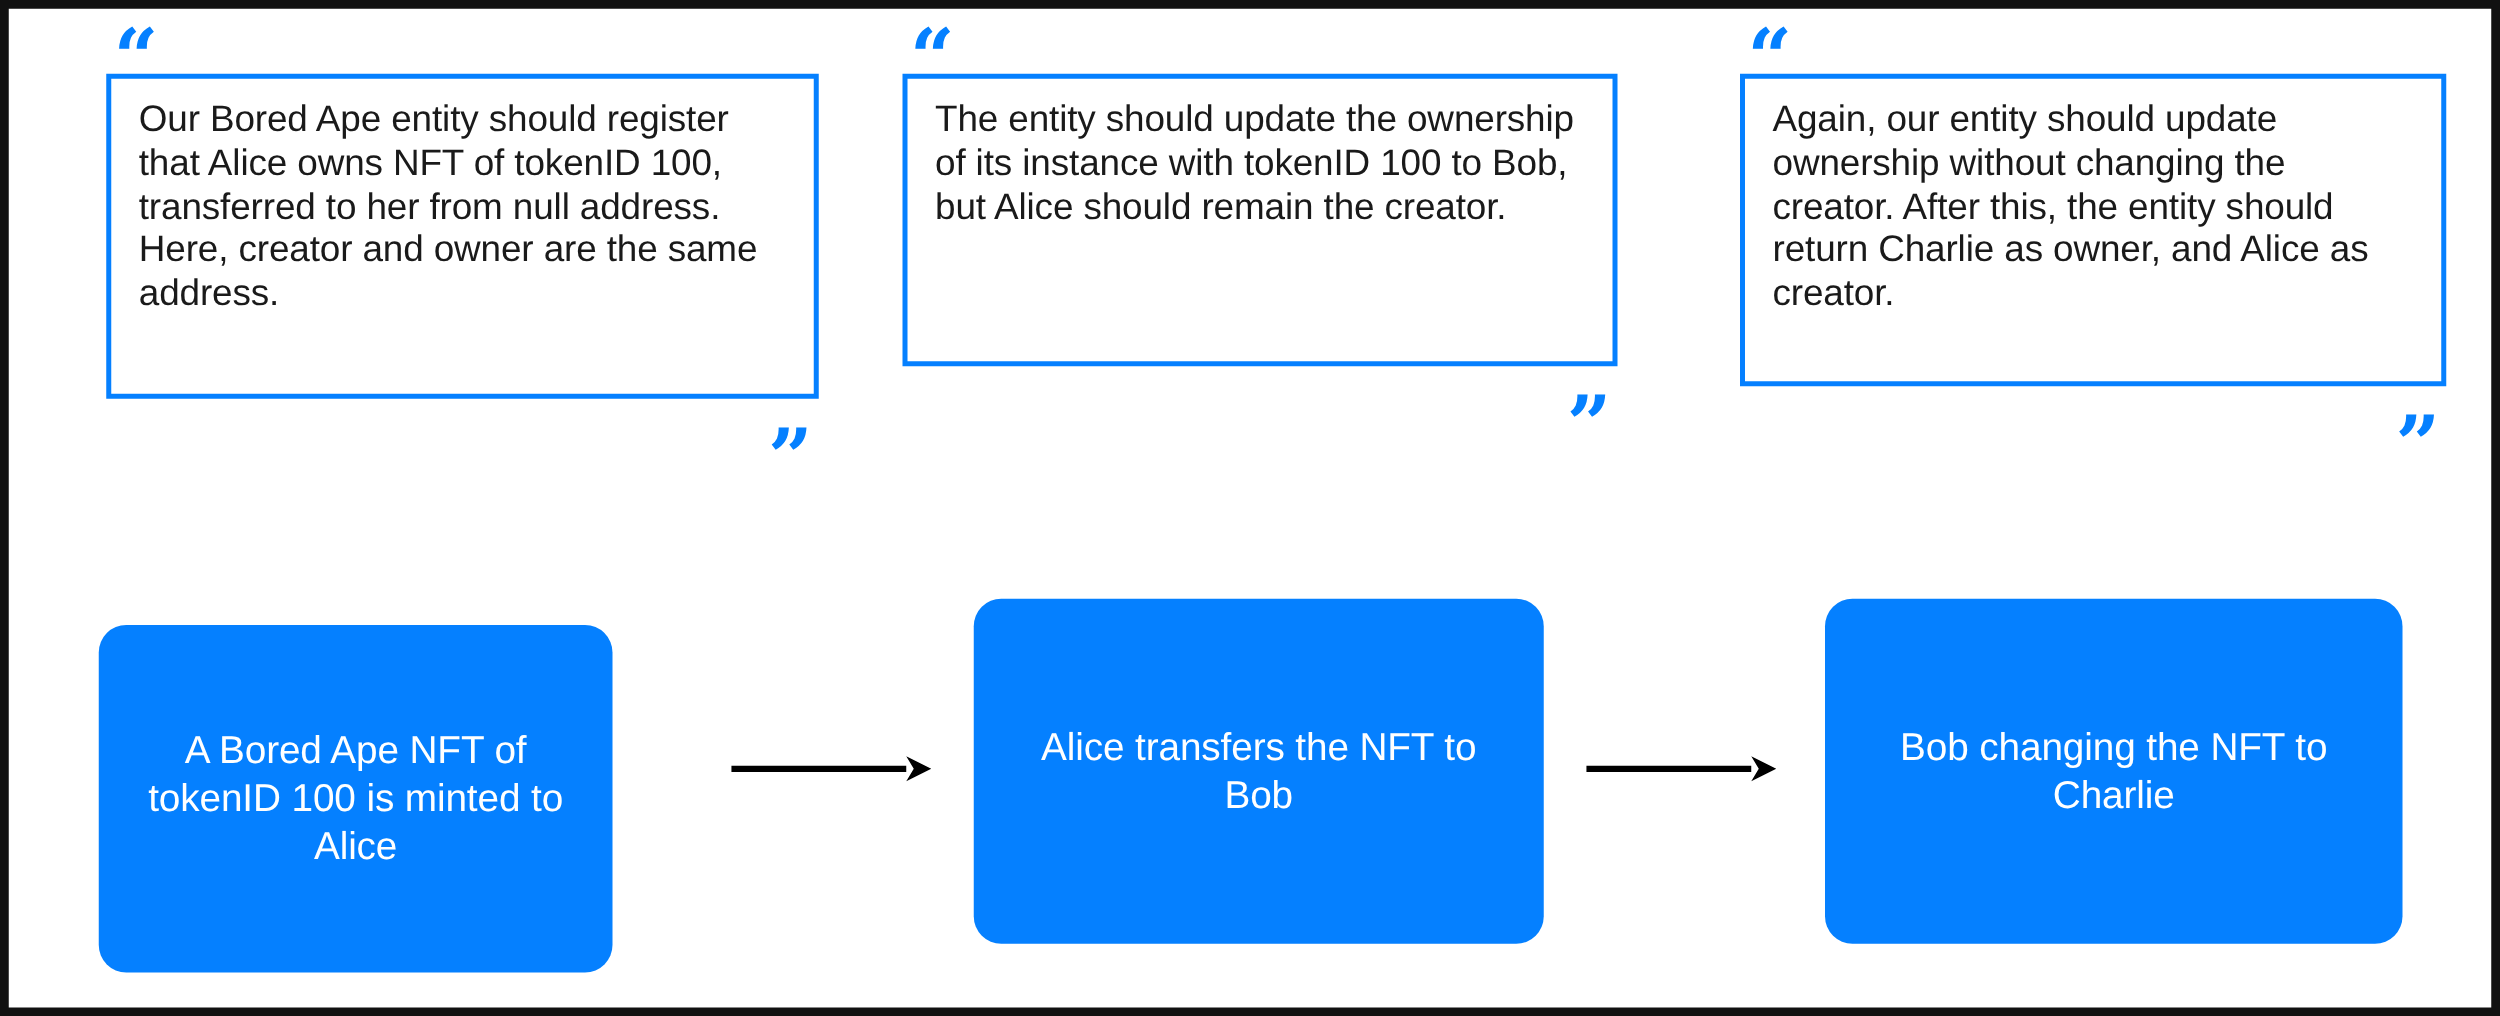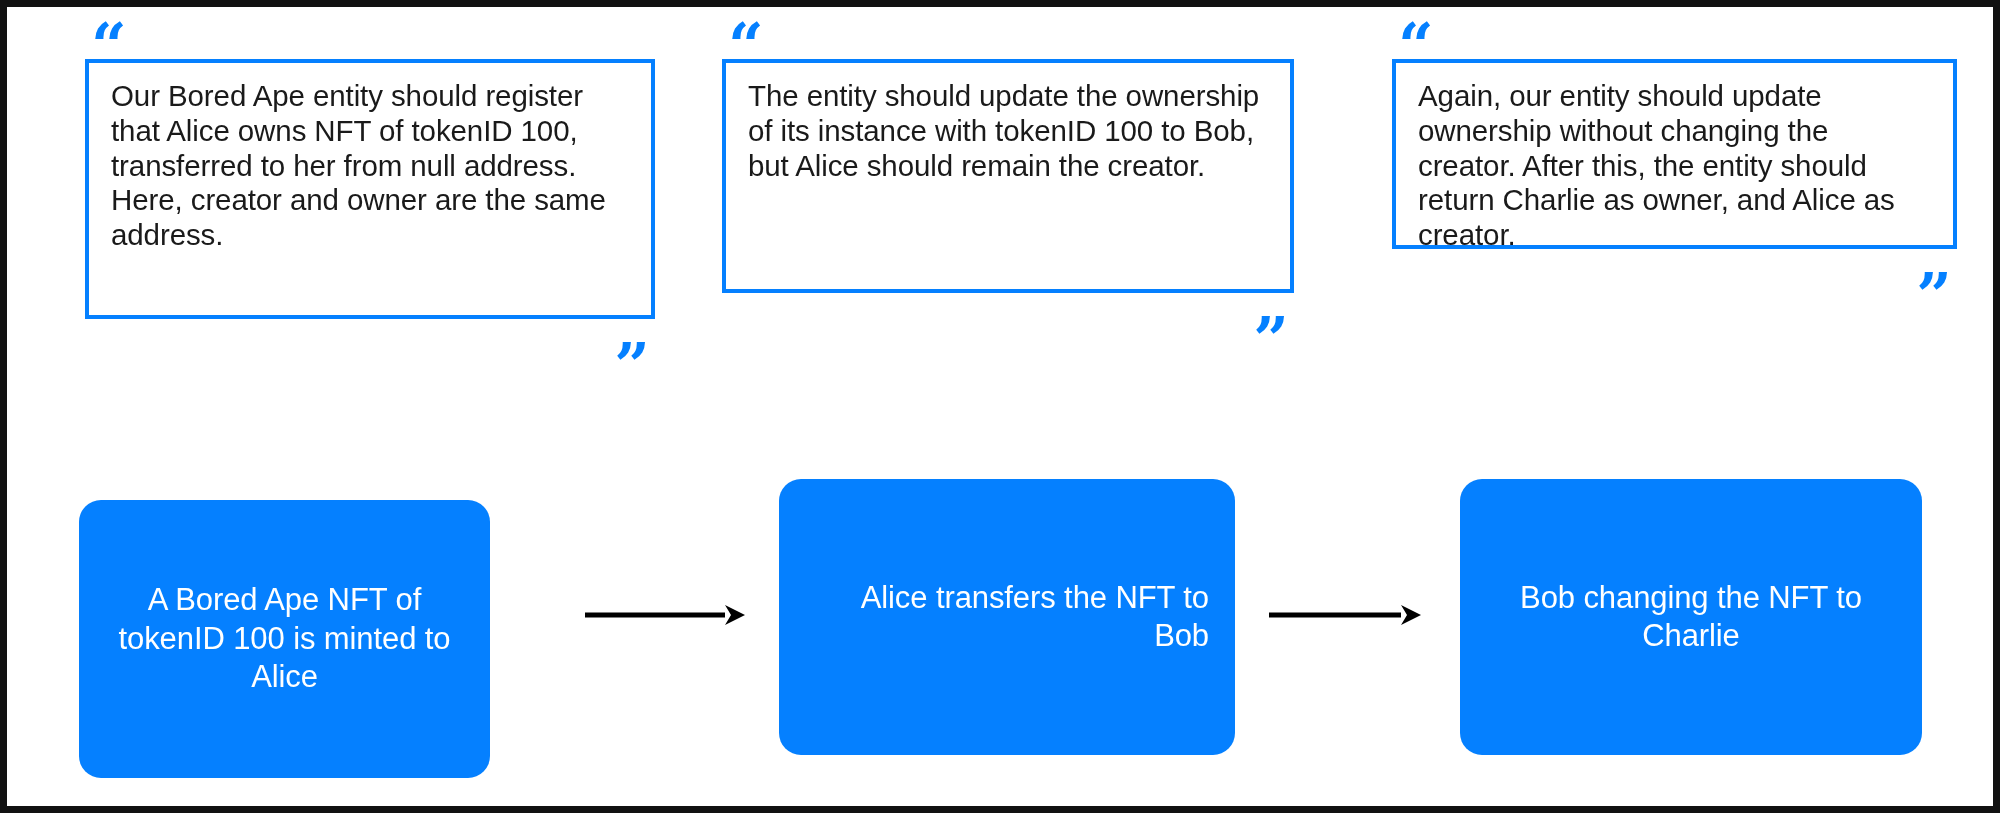--- a/index.html
+++ b/index.html
@@ -78,21 +78,21 @@
     color: #1a1a1a;
     letter-spacing: -0.1px;
   }
 
   
   #quote-block-1 { left: 78px;   width: 570px; }
   #quote-block-1 .quote-box { height: 260px; }
   #quote-block-2 { left: 715px;  width: 572px; }
   #quote-block-2 .quote-box { height: 234px; }
   #quote-block-3 { left: 1385px; width: 565px; }
-  #quote-block-3 .quote-box { height: 190px; }
+  #quote-block-3 .quote-box { height: 250px; }
 
   
   #flow-row {
     position: absolute;
     left: 0;
     top: 0;
     width: 100%;
     height: 813px;
   }
 
@@ -107,21 +107,21 @@
     justify-content: center;
     text-align: center;
     padding: 0 26px;
     font-family: "Liberation Sans", sans-serif;
     font-size: 31px;
     line-height: 1.24;
     letter-spacing: -0.1px;
   }
 
   #flow-node-1 { left: 72px;   top: 493px; width: 411px; height: 278px; }
-  #flow-node-2 { left: 772px;  top: 472px; width: 456px; height: 276px; text-align: right; }
+  #flow-node-2 { left: 772px;  top: 472px; width: 456px; height: 276px; }
   #flow-node-3 { left: 1453px; top: 472px; width: 462px; height: 276px; }
 
   .flow-arrow {
     position: absolute;
     height: 26px;
   }
   #flow-arrow-1 { left: 578px;  top: 595px; width: 160px; }
   #flow-arrow-2 { left: 1262px; top: 595px; width: 152px; }
   .flow-arrow svg { display: block; width: 100%; height: 100%; }
 </style>

